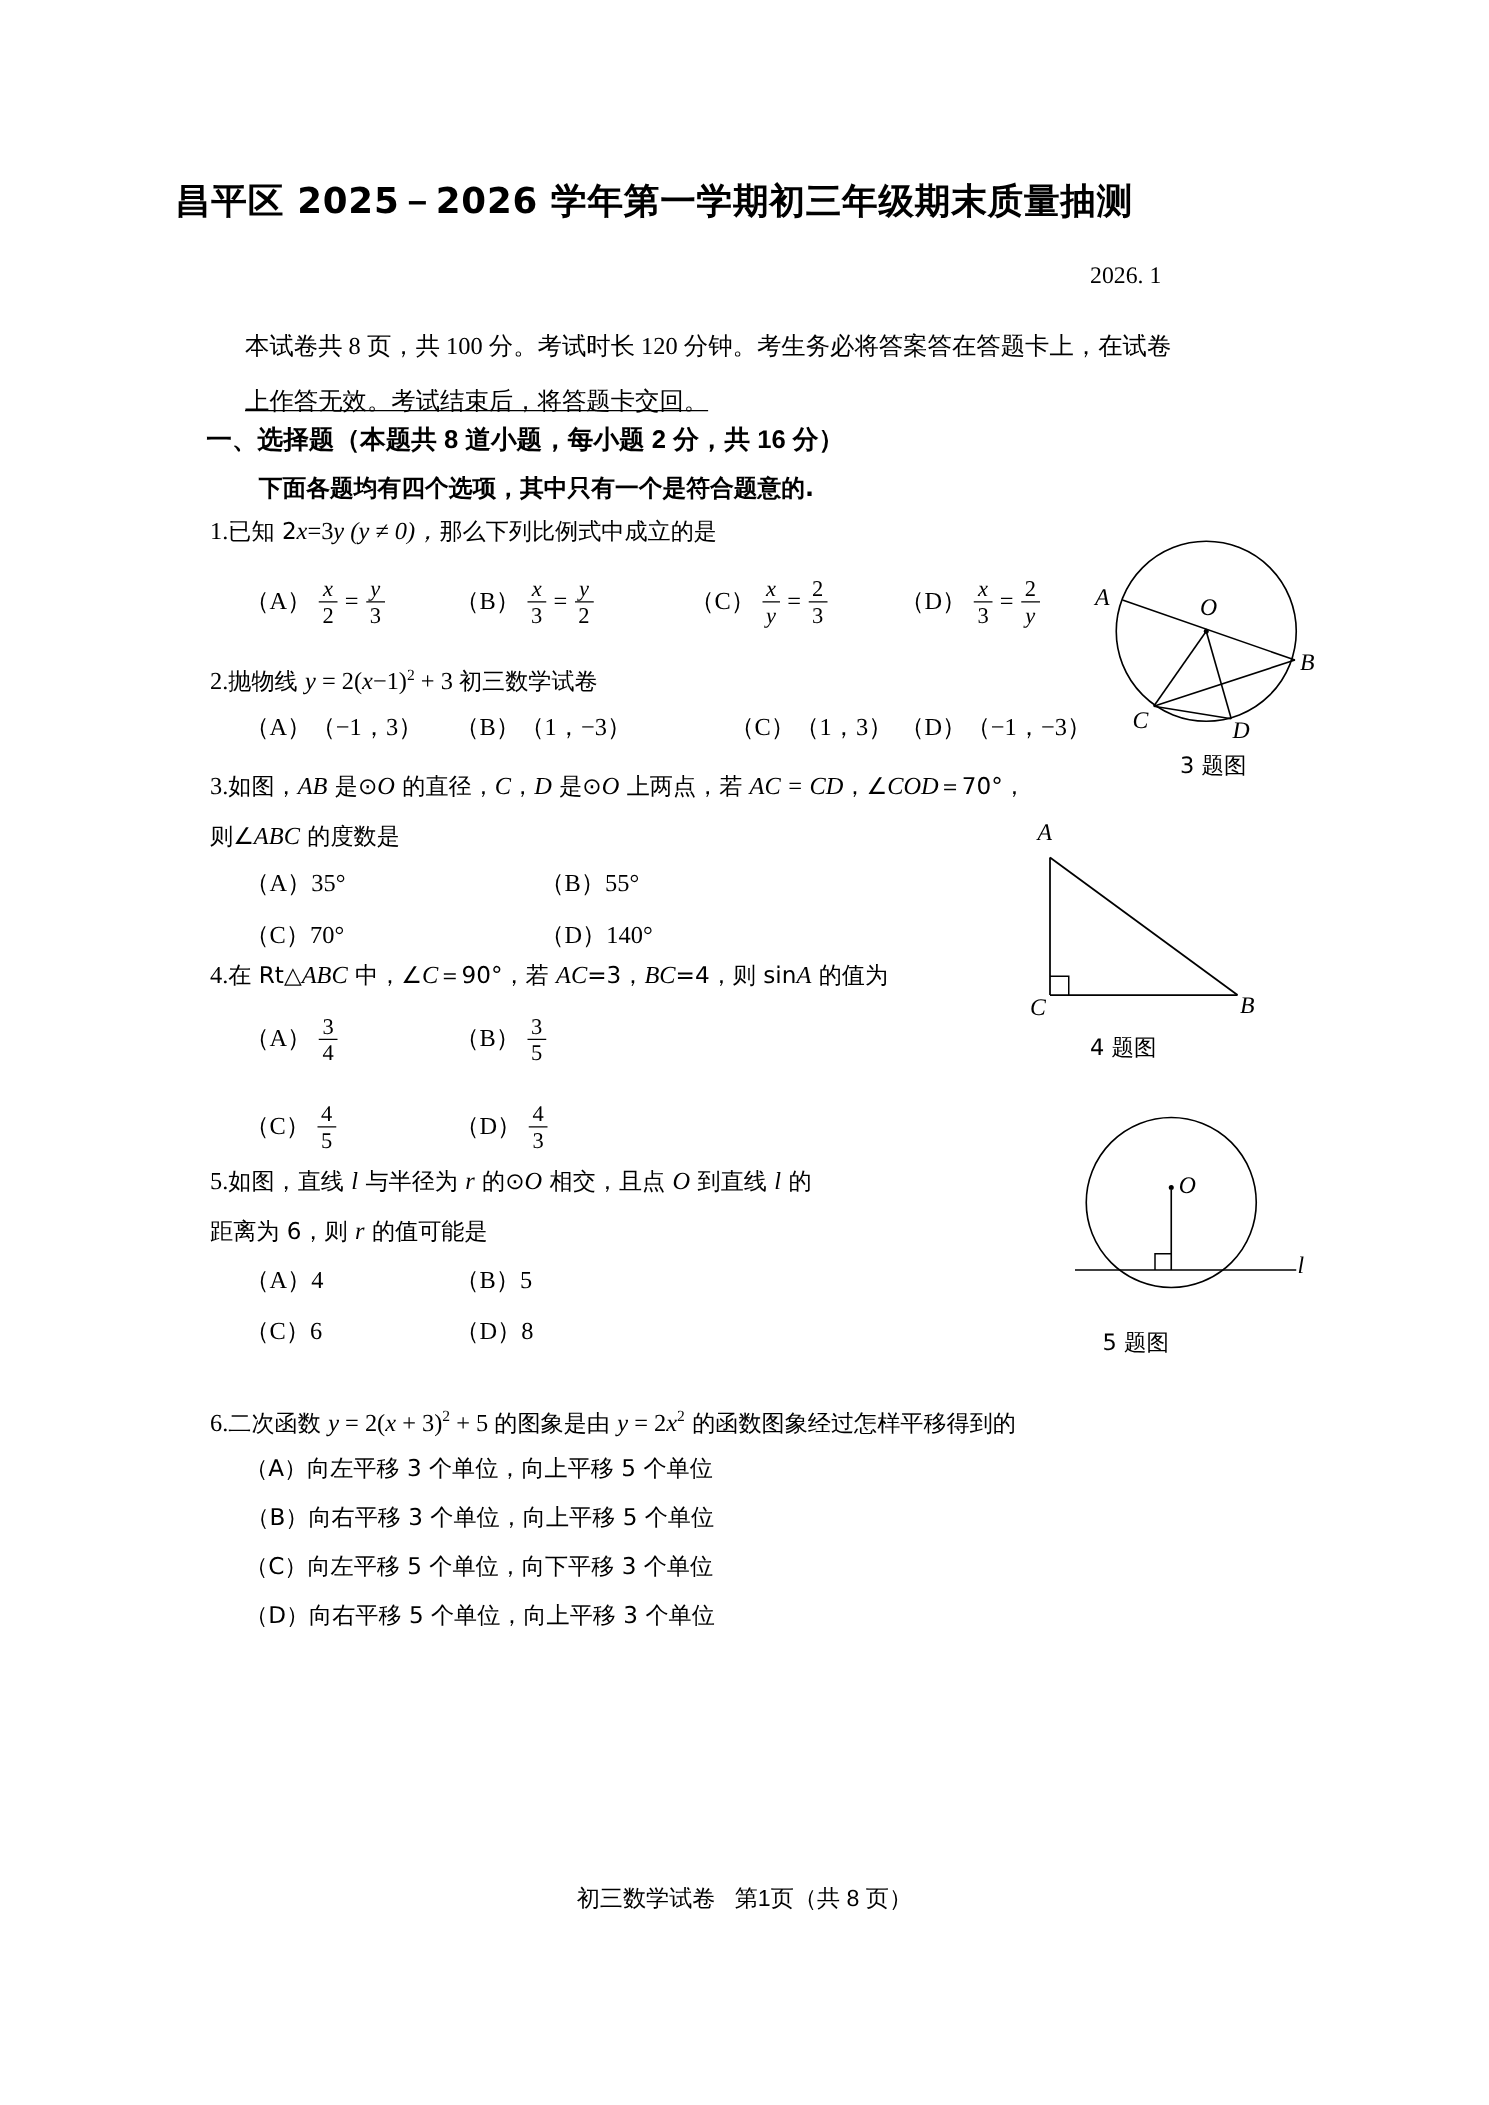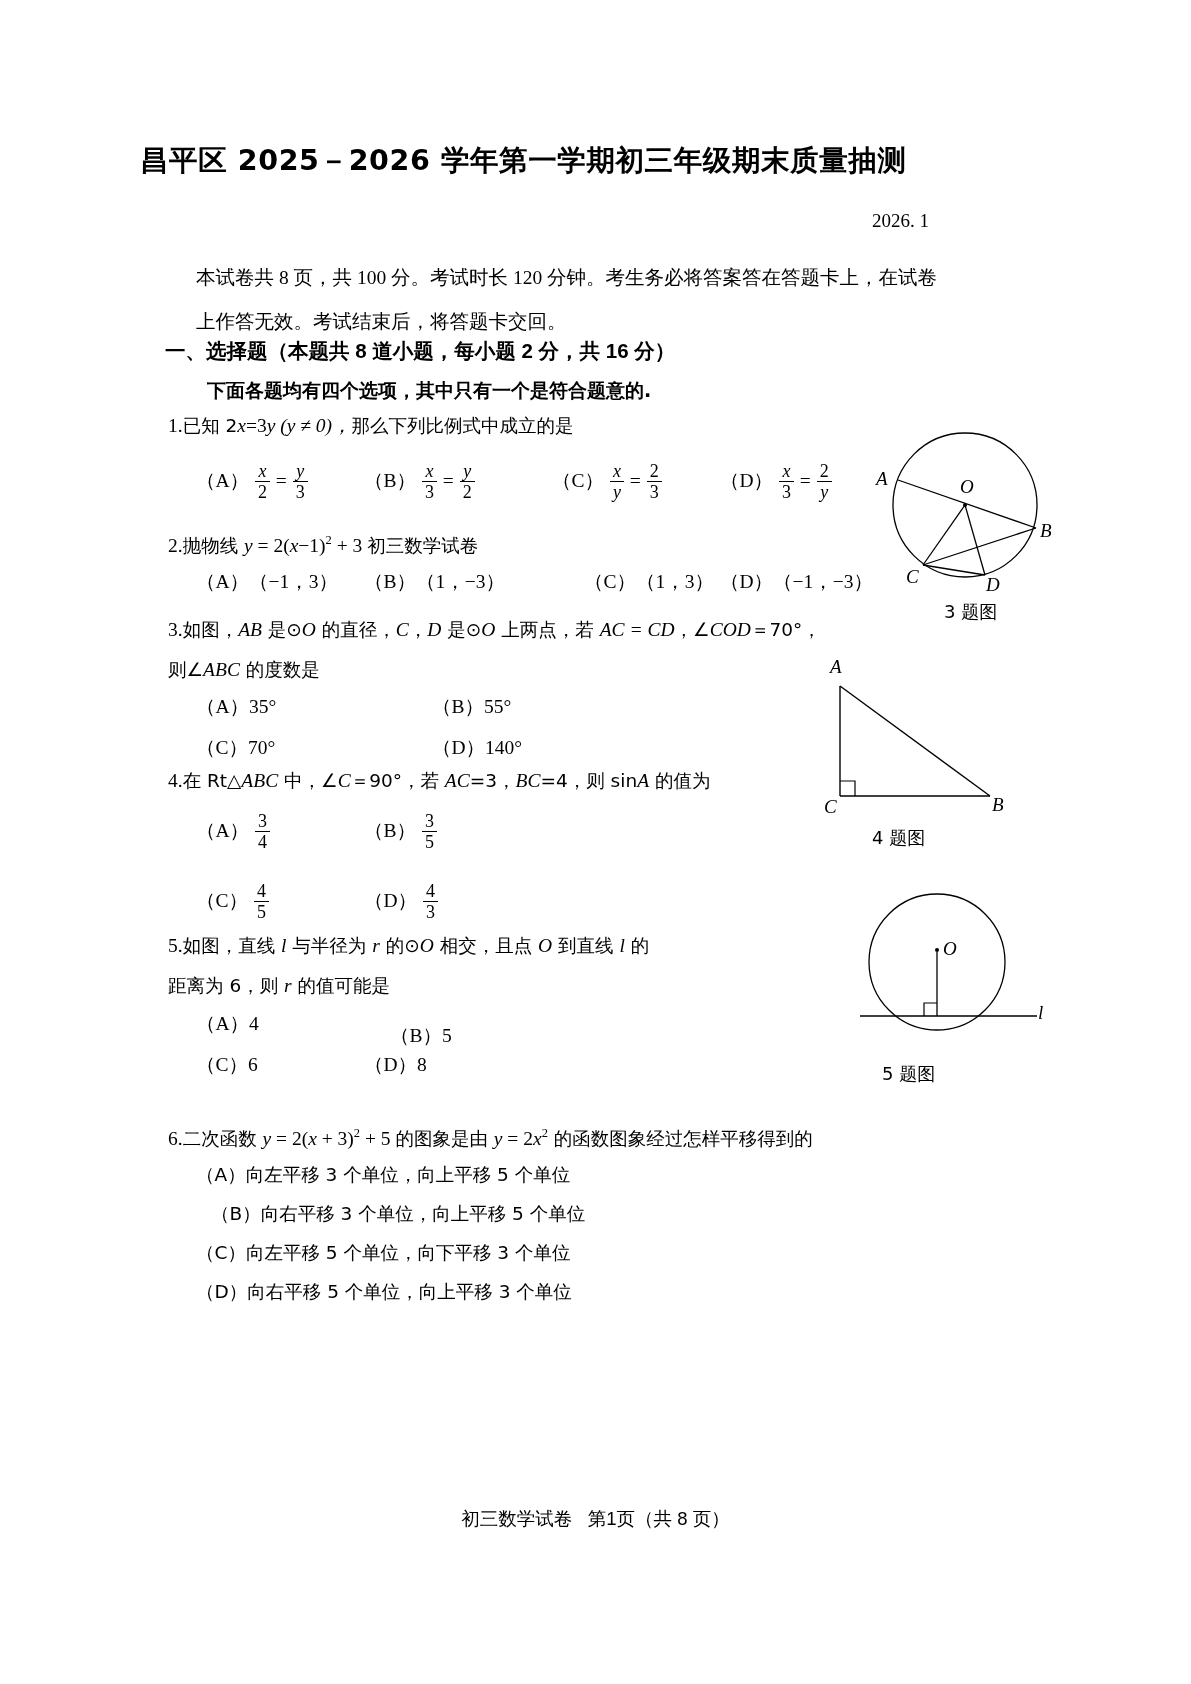--- a/index.html
+++ b/index.html
@@ -55,20 +55,21 @@
     width: 760px;
     font-size: 19.5px;
     line-height: 46px;
   }
   .instr-l2 {
     position: absolute;
     left: 196px; top: 299px;
     width: 760px;
     font-size: 19.5px;
     line-height: 46px;
+    text-decoration: underline;
   }
 
   .section-head {
     position: absolute;
     left: 165px; top: 337px;
     font-family: Liberation Sans, sans-serif;
     font-weight: bold;
     font-size: 20.5px;
     white-space: nowrap;
   }
@@ -286,40 +287,40 @@
     <span>5.</span><span class="qw">如图，直线 </span><span class="it">l</span><span class="qw"> 与半径为 </span><span class="it">r</span><span class="qw"> 的⊙</span><span class="it">O</span><span class="qw"> 相交，且点 </span><span class="it">O</span><span class="qw"> 到直线 </span><span class="it">l</span><span class="qw"> 的</span>
   </div>
   <div class="q" style="left:168px; top:973px;">
     <span class="qw">距离为 6，则 </span><span class="it">r</span><span class="qw"> 的值可能是</span>
   </div>
 
   <div class="opts" style="left:196px; top:1010px;">
     <span class="opt" style="left:0px; top:0px;">
       <span>（A）</span><span>4</span>
     </span>
-    <span class="opt" style="left:168px; top:12px;margin-left:26px;">
+    <span class="opt" style="left:168px; top:0px;">
       <span>（B）</span><span>5</span>
     </span>
     <span class="opt" style="left:0px; top:41px;">
       <span>（C）</span><span>6</span>
     </span>
     <span class="opt" style="left:168px; top:41px;">
       <span>（D）</span><span>8</span>
     </span>
   </div>
 
   <div class="q" style="left:168px; top:1120px;">
     <span>6.</span><span class="qw">二次函数 </span><span class="it">y</span><span> = 2(</span><span class="it">x</span><span> + 3)</span><sup class="p">2</sup><span> + 5 </span><span class="qw">的图象是由 </span><span class="it">y</span><span> = 2</span><span class="it">x</span><sup class="p">2</sup><span class="qw"> 的函数图象经过怎样平移得到的</span>
   </div>
 
   <div class="opts" style="left:196px; top:1162px;">
     <span class="opt qw" style="left:0px; top:0px;">
       <span>（A）</span><span>向左平移 3 个单位，向上平移 5 个单位</span>
     </span>
-    <span class="opt qw" style="left:15px; top:39px;">
+    <span class="opt qw" style="left:1px; top:39px;">
       <span>（B）</span><span>向右平移 3 个单位，向上平移 5 个单位</span>
     </span>
     <span class="opt qw" style="left:0px; top:78px;">
       <span>（C）</span><span>向左平移 5 个单位，向下平移 3 个单位</span>
     </span>
     <span class="opt qw" style="left:0px; top:117px;">
       <span>（D）</span><span>向右平移 5 个单位，向上平移 3 个单位</span>
     </span>
   </div>
 

